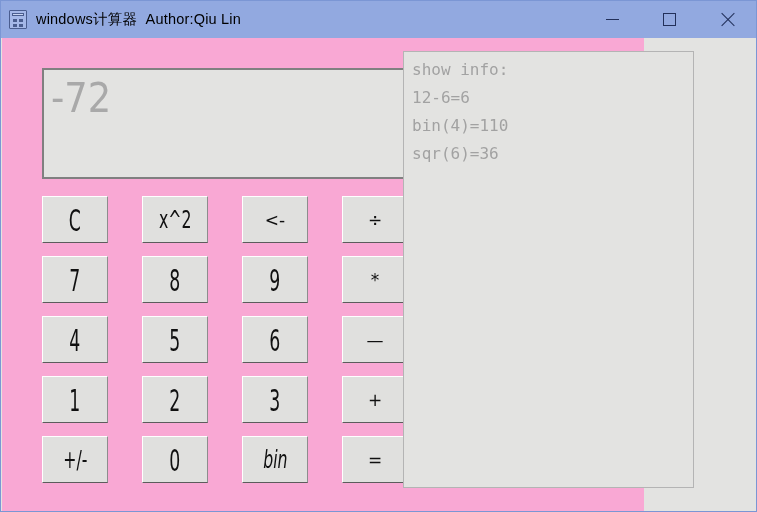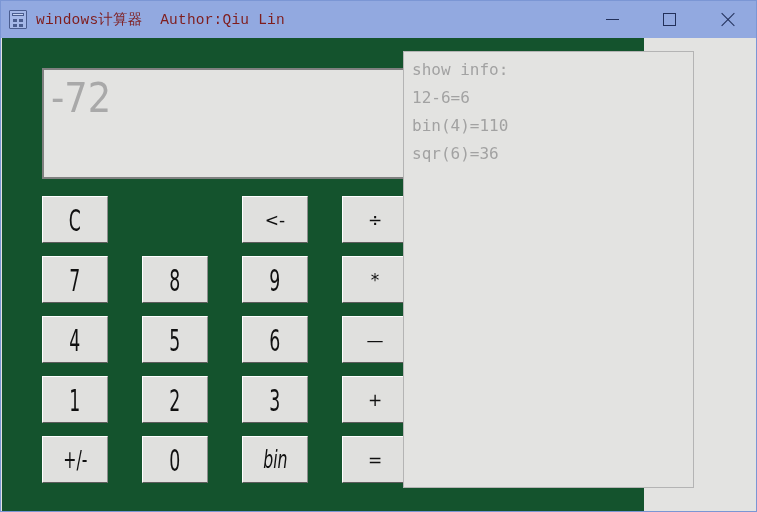--- a/index.html
+++ b/index.html
@@ -57,23 +57,23 @@
     position: absolute;
     width: 4px; height: 3px;
     background: #4a5d8f;
   }
   #title-icon .k1 { left: 3px;  top: 8px; }
   #title-icon .k2 { left: 9px;  top: 8px; }
   #title-icon .k3 { left: 3px;  top: 13px; }
   #title-icon .k4 { left: 9px;  top: 13px; }
 
   #title-text {
-    font-family: Liberation Mono, monospace;
+    font-family: Liberation Sans, sans-serif;
     font-size: 14.5px;
-    color: #7f1d1d;
+    color: #000000;
     letter-spacing: 0.2px;
     white-space: pre;
   }
 
   .winbtn {
     position: absolute;
     top: 0;
     width: 46px;
     height: 37px;
     display: flex;
@@ -106,21 +106,21 @@
   }
   .glyph-close::before { transform: rotate(45deg); }
   .glyph-close::after  { transform: rotate(-45deg); }
 
   
   #client {
     position: absolute;
     left: 1px; top: 37px;
     width: 642px;
     height: 473px;
-    background: #14532d;
+    background: #f9a8d4;
   }
 
   
   #display {
     position: absolute;
     left: 40px;
     top: 30px;
     width: 371px;
     height: 111px;
     box-sizing: border-box;
@@ -263,20 +263,23 @@
   <div id="client">
 
     <div id="display">
       <div id="display-value">-72</div>
     </div>
 
     <div id="keypad">
         <div class="key" style="left: 0px; top: 0px;">
           <span class="lbl">C</span>
         </div>
+        <div class="key small" style="left: 100px; top: 0px;">
+          <span class="lbl">x^2</span>
+        </div>
         <div class="key op" style="left: 200px; top: 0px;">
           <span class="lbl">&lt;-</span>
         </div>
         <div class="key op" style="left: 300px; top: 0px;">
           <span class="lbl">÷</span>
         </div>
         <div class="key" style="left: 0px; top: 60px;">
           <span class="lbl">7</span>
         </div>
         <div class="key" style="left: 100px; top: 60px;">

